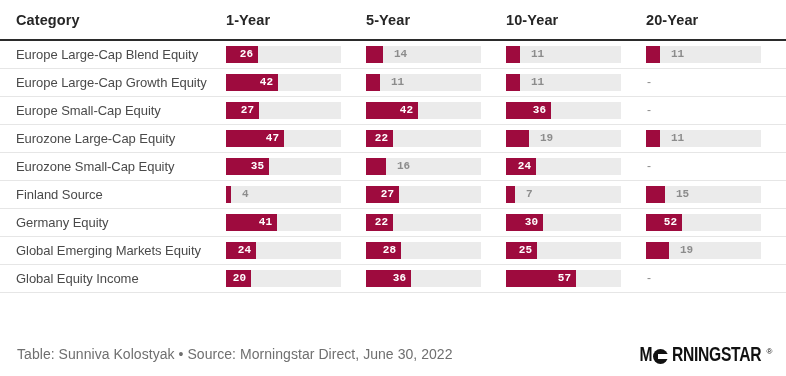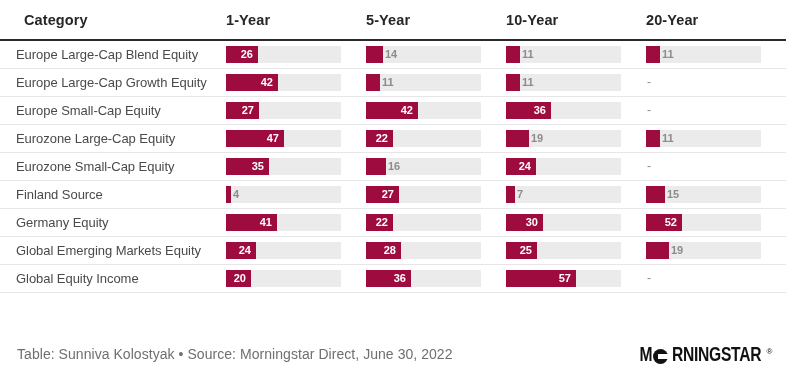--- a/index.html
+++ b/index.html
@@ -35,21 +35,21 @@
   thead th {
     text-align: left;
     font-size: 14.5px;
     font-weight: bold;
     color: #262626;
     padding: 12px 0 11px 0;
     border-bottom: 2px solid #2b2b2b;
     letter-spacing: 0.1px;
     vertical-align: bottom;
   }
-  thead th.h-label { padding-left: 24px; }
+  thead th.h-label { padding-left: 16px; }
 
   tbody td {
     border-bottom: 1px solid #e6e6e6;
     height: 27px;
     padding: 0;
     vertical-align: middle;
   }
   tbody tr:last-child td { border-bottom: 1px solid #e6e6e6; }
 
   td.label {
@@ -77,30 +77,31 @@
     bottom: 0;
     background: #9e0b3e;
   }
   .val {
     position: absolute;
     top: 0;
     line-height: 17px;
     font-size: 11px;
     font-weight: bold;
     white-space: nowrap;
+    font-family: Liberation Mono, monospace;
   }
   .val.inside {
     color: #ffffff;
     right: 0;
     padding-right: 5px;
   }
   .val.outside {
     color: #8c8c8c;
     left: 0;
-    padding-left: 2px;
+    padding-left: 11px;
   }
   .dash {
     font-size: 12px;
     color: #8c8c8c;
     line-height: 17px;
     padding-left: 1px;
   }
 
   
   .footer {

